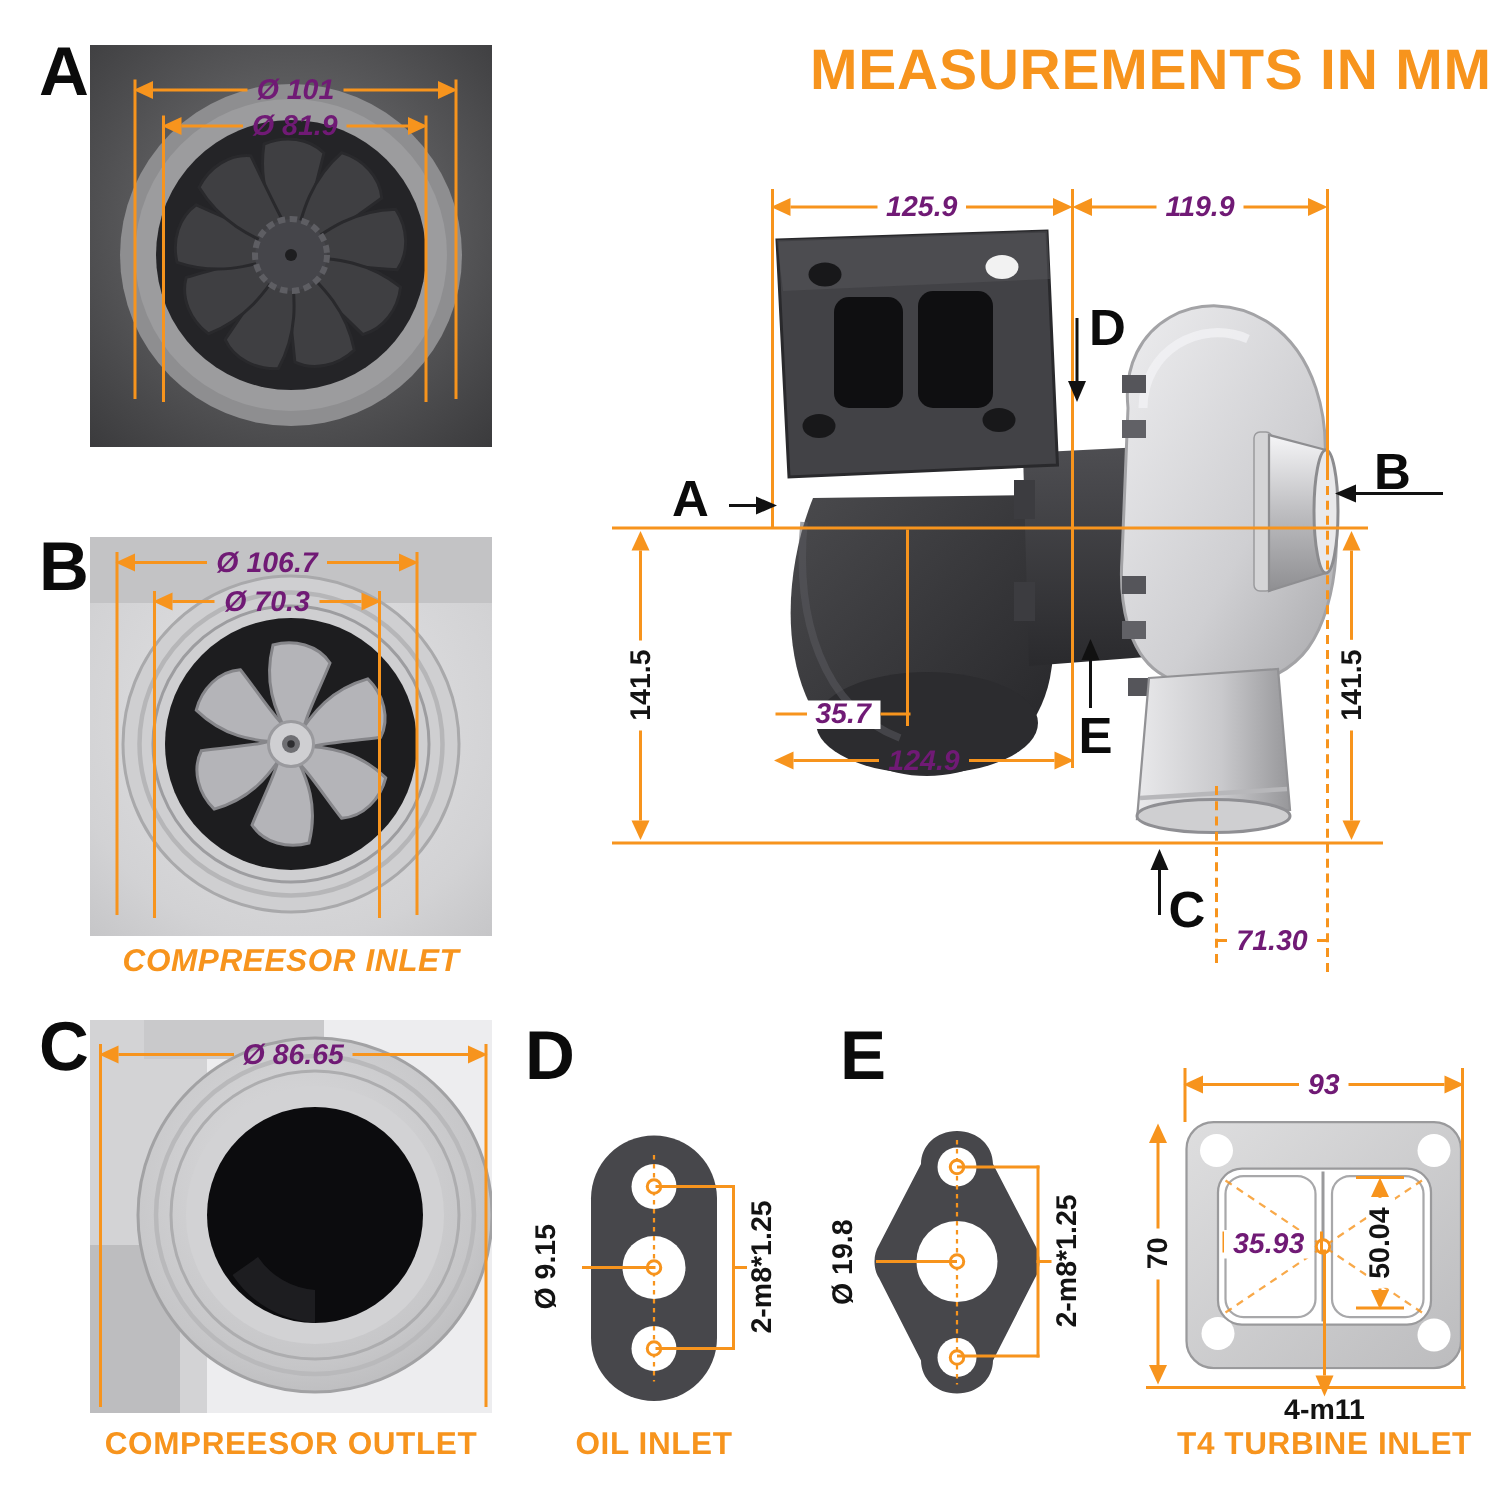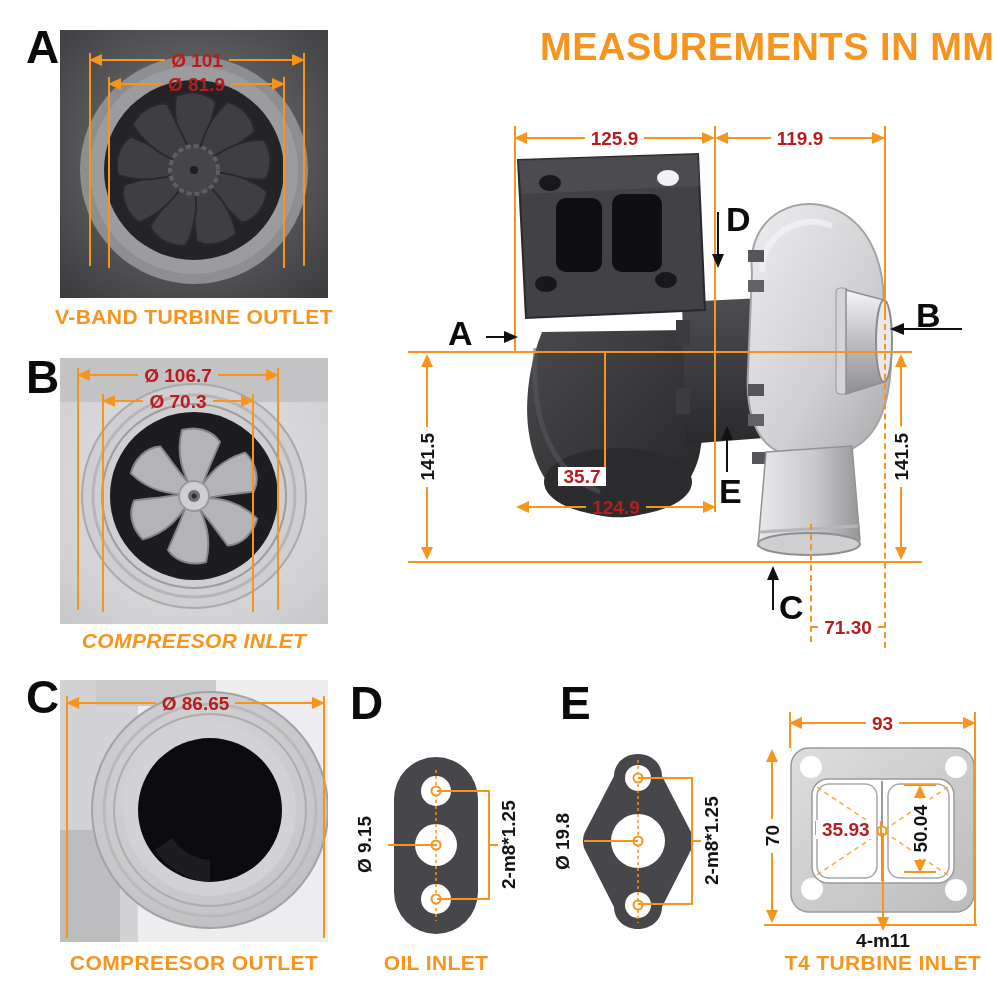--- a/index.html
+++ b/index.html
@@ -11,21 +11,21 @@
   .letter { position:absolute; font-weight:800; font-size:46px; line-height:1; color:#0b0b0b; letter-spacing:-1px; }
   
   .cap { position:absolute; font-weight:800; font-size:21px; color:var(--orange); text-align:center;
          letter-spacing:.4px; white-space:nowrap; }
   
   .title { position:absolute; font-weight:800; font-size:38px; color:var(--orange); text-align:center;
            letter-spacing:.5px; white-space:nowrap; }
   
   .hdim { position:absolute; display:flex; align-items:center; height:18px; z-index:6; }
   .hdim .sg { flex:1; height:2px; background:var(--orange); }
-  .hdim .lb { padding:0 6px; font-weight:700; font-size:19px; line-height:1; white-space:nowrap; color:#b91c1c; }
+  .hdim .lb { padding:0 6px; font-weight:700; font-size:19px; line-height:1; white-space:nowrap; color:#701a75;font-style:italic; }
   .tri { width:0; height:0; flex:0 0 auto; }
   .tl { border-top:6px solid transparent; border-bottom:6px solid transparent; border-right:13px solid var(--orange); }
   .tr { border-top:6px solid transparent; border-bottom:6px solid transparent; border-left:13px solid var(--orange); }
   
   .vdim { position:absolute; display:flex; flex-direction:column; align-items:center; width:14px; z-index:6; }
   .vdim .sg { flex:1; width:2px; background:var(--orange); }
   .vdim .lb { padding:6px 0; font-weight:700; font-size:19px; line-height:1; white-space:nowrap; color:#131313;
               writing-mode:vertical-rl; transform:rotate(180deg); }
   .tu { border-left:6px solid transparent; border-right:6px solid transparent; border-bottom:13px solid var(--orange); }
   .td { border-left:6px solid transparent; border-right:6px solid transparent; border-top:13px solid var(--orange); }
@@ -101,21 +101,20 @@
     <span class="tri tl"></span>
       <span class="sg"></span>
     <span class="lb">Ø 81.9</span>
     <span class="sg"></span>
       <span class="tri tr"></span>
   </div>
   <div class="xv" style="left:89px; top:53px; height:213px;"></div>
   <div class="xv" style="left:303px; top:53px; height:213px;"></div>
   <div class="xv" style="left:108px; top:77px; height:191px;"></div>
   <div class="xv" style="left:283px; top:77px; height:191px;"></div>
-  <div class="cap" style="left:30px; top:305px; width:328px;">V-BAND TURBINE OUTLET</div>
 
   <div class="letter" style="left:26px; top:354px;">B</div>
 
   <div class="photo" style="left:60px; top:358px; width:268px; height:266px;">
     <svg width="268" height="266" viewBox="0 0 268 266">
       <defs>
         <radialGradient id="gB" cx="50%" cy="45%" r="80%">
           <stop offset="0%" stop-color="#e4e4e6"></stop>
             <stop offset="70%" stop-color="#d2d2d4"></stop>
             <stop offset="100%" stop-color="#c2c2c4"></stop>
@@ -291,21 +290,21 @@
       <span class="tri td"></span>
   </div>
   <div class="vdim" style="left:894px; top:354px; height:206px;">
     <span class="tri tu"></span>
       <span class="sg"></span>
     <span class="lb wbg">141.5</span>
     <span class="sg"></span>
       <span class="tri td"></span>
   </div>
 
-  <div class="hdim" style="left:537px; top:467px; width:90px;flex-direction:column;">
+  <div class="hdim" style="left:517px; top:467px; width:90px;">
     <span class="sg"></span>
     <span class="lb wbg">35.7</span>
     <span class="sg"></span>
   </div>
   <div class="xv" style="left:604px; top:353px; height:131px;"></div>
 
   <div class="hdim" style="left:516px; top:498px; width:200px;justify-content:center;">
     <span class="tri tl"></span>
       <span class="sg"></span>
     <span class="lb">124.9</span>

